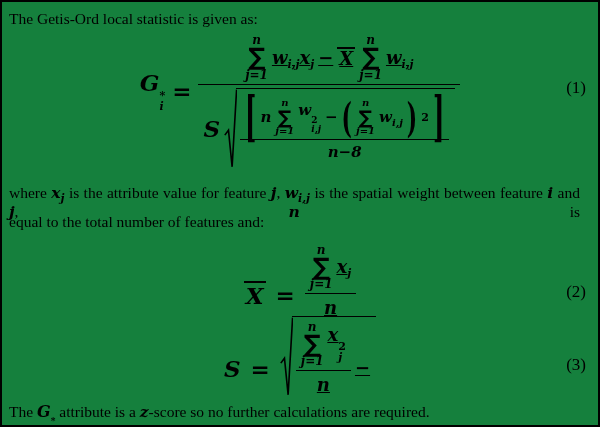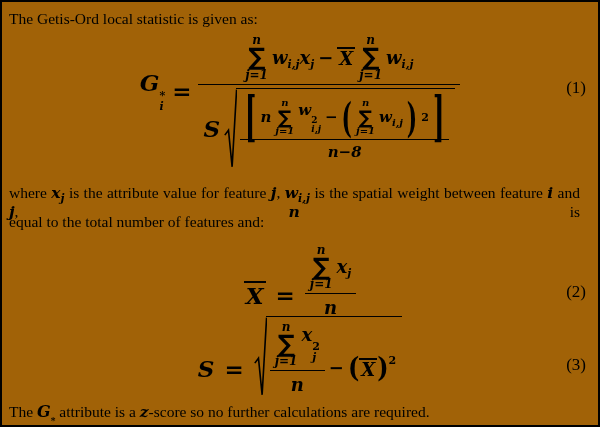--- a/index.html
+++ b/index.html
@@ -1,18 +1,18 @@
 <!DOCTYPE html>
 <html><head>
 <meta charset="utf-8">
 <style>
   html,body { margin:0; padding:0; background:#ffffff; }
   .page {
     position:relative; width:600px; height:427px; box-sizing:border-box;
-    background:#a16207; border:2px solid #000; overflow:hidden;
+    background:#15803d; border:2px solid #000; overflow:hidden;
     font-family:"Liberation Serif", serif; color:#000;
   }
   .para { position:absolute; font-size:15.5px; line-height:1.25; white-space:nowrap; }
   .justify { white-space:normal; text-align:justify; text-align-last:justify; }
 
   
   .mi { font-family:"DejaVu Serif", serif; font-style:italic; font-weight:bold; }
   .mo { font-family:"DejaVu Serif", serif; font-weight:bold; font-style:normal; }
   .tok { display:inline-block; white-space:nowrap; }
   sub.msub { font-size:11px; font-style:italic; font-weight:bold;
@@ -48,21 +48,21 @@
            font-style:normal; transform-origin:center; line-height:1; }
   .sup2 { font-size:11px; font-family:"DejaVu Serif", serif; font-weight:bold;
           vertical-align:1.6em; }
 
   .eqrow { position:absolute; left:0; right:0; display:flex;
            justify-content:center; align-items:center; }
   .eqnum { position:absolute; right:12px; font-size:17px; font-family:"Liberation Serif", serif; }
 
   
   .lg  { font-size:23px; }
-  .md  { font-size:18px; }
+  .md  { font-size:18px;text-decoration:underline; }
   .in  { font-size:15px; }
   #eq1 { top:30px; height:140px; }
   #eq1 .lhs { position:relative; top:-12px; display:inline-flex; align-items:center;
               gap:7px; margin-right:7px; }
   #eq1 .eqnum { top:46px; }
   #eq2 { top:240px; height:78px; }
   #eq2 .lhs { position:relative; top:13px; display:inline-flex; align-items:center;
               gap:10px; margin-right:10px; }
   #eq2 .eqnum { top:40px; }
   #eq3 { top:309px; height:92px; }
@@ -206,21 +206,20 @@
             <span class="tok md"><span class="mi md">x</span><span class="ss">
                   <span class="s-top">2</span>
                   <span class="s-bot">j</span>
                 </span></span>
           </span>
           <span class="fden">
             <span class="mi md">n</span>
           </span>
         </span>
         <span class="mo md dropA">−</span>
-        <span class="tok dropA"><span class="big-b" style="font-size:24px; transform:scaleY(1.15);">(</span><span class="ovb"><span class="mi md">X</span></span><span class="big-b" style="font-size:24px; transform:scaleY(1.15);">)</span><span class="sup2" style="vertical-align:1.1em">2</span></span>
       </span>
     </span>
     <span class="eqnum">(3)</span>
   </div>
 
   <div class="para" id="para3">
     <span>The </span><span class="tok"><span class="mi" style="font-size:16px">G</span><span class="ss">
           <span class="s-top">*</span>
           <span class="s-bot">i</span>
         </span></span><span> attribute is a </span><span class="mi">z</span><span>-score so no further calculations are required.</span>

